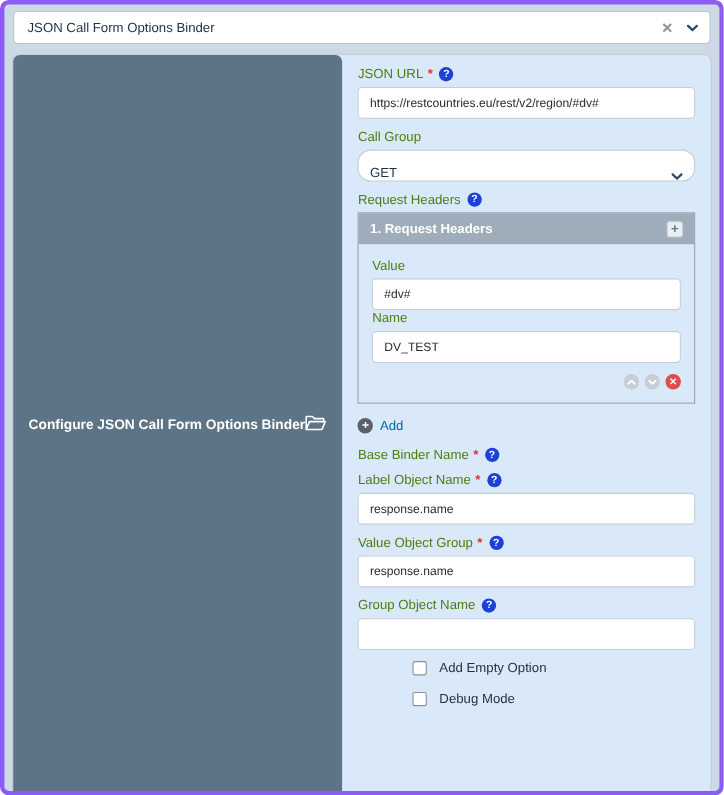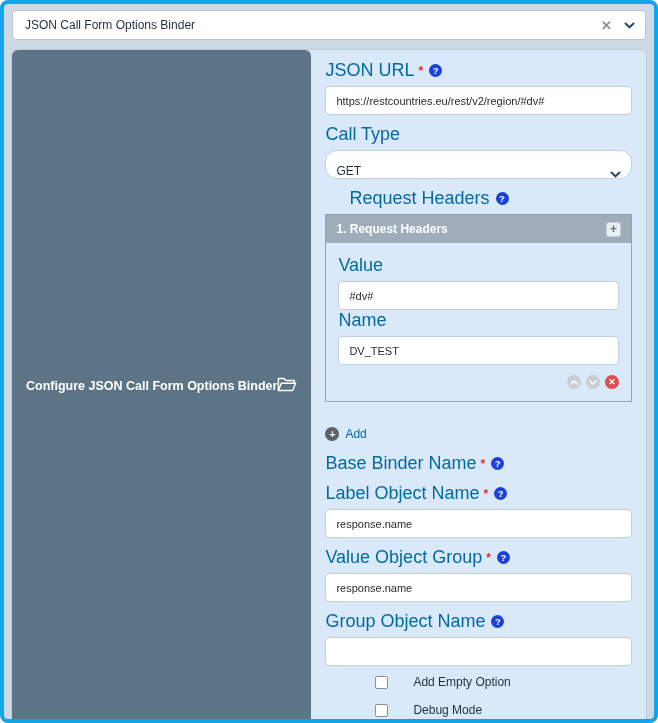--- a/index.html
+++ b/index.html
@@ -1,19 +1,19 @@
 <!DOCTYPE html>
 <html><head>
 <meta charset="utf-8">
 <style>
   * { box-sizing: border-box; margin: 0; padding: 0; }
   html,body { background:#ffffff; font-family:"Liberation Sans", sans-serif; }
   .window {
     width:658px; height:723px;
-    border:4px solid #0ea5e9;
+    border:4px solid #8b5cf6;
     border-radius:8px;
     background:#cdd9e4;
     padding:6px 8px 0 8px;
     overflow:hidden;
   }
   
   .binder-select {
     height:30px; background:#ffffff;
     border:1px solid #b9c4cf; border-radius:4px;
     display:flex; align-items:center;
@@ -38,21 +38,21 @@
     border-radius:6px 6px 0 0;
     min-height:33px;
     display:flex; align-items:center; justify-content:space-between;
     padding:0 14px;
     color:#ffffff; font-size:12.5px; font-weight:bold;
   }
   .panel-body { padding:10px 14px 0 14px; flex:1; overflow:hidden; }
   
   .field { margin-bottom:9px; }
   .label-row { display:flex; align-items:center; gap:4px; margin-bottom:5px; }
-  .lbl { font-size:18px; color:#0369a1; }
+  .lbl { font-size:12px; color:#4d7c0f; }
   .req { color:#e03131; font-size:12px; font-weight:bold; }
   .help {
     width:13px; height:13px; border-radius:50%;
     background:#1d40d8; color:#ffffff;
     font-size:9.5px; font-weight:bold;
     display:inline-flex; align-items:center; justify-content:center;
     cursor:pointer; margin-left:2px;
   }
   .text-input {
     width:100%; height:29px;
@@ -62,21 +62,21 @@
     outline:none;
   }
   .fake-select {
     width:100%; height:29px;
     border:1px solid #c4ced8; border-radius:12px;
     background:#ffffff; font-size:12px; color:#1f3044;
     display:flex; align-items:flex-end; justify-content:space-between;
     padding:0 10px; cursor:pointer;
   }
   
-  .subpanel { border:1px solid #93a5b2; margin-bottom:25px; }
+  .subpanel { border:1px solid #93a5b2; margin-bottom:13px; }
   .subpanel-header {
     background:#9fadba; min-height:28px;
     display:flex; align-items:center; justify-content:space-between;
     padding:0 10px;
     color:#ffffff; font-size:12px; font-weight:bold;
   }
   .plus-btn {
     width:15px; height:15px; border-radius:3px;
     background:#e9eff5; color:#5d7487;
     font-size:12px; font-weight:bold; line-height:13px;
@@ -95,21 +95,21 @@
   
   .add-row { display:flex; align-items:center; gap:6px; margin:4px 0 12px 0; cursor:pointer; }
   .add-circle {
     width:14px; height:14px; border-radius:50%;
     background:#5a6168; color:#ffffff;
     font-size:11px; font-weight:bold; line-height:1;
     display:inline-flex; align-items:center; justify-content:center;
   }
   .add-text { font-size:12px; color:#0369a1; }
   
-  .check-row { display:flex; align-items:center; gap:25px; margin:0 0 14px 2px; cursor:pointer;padding-left:48px; }
+  .check-row { display:flex; align-items:center; gap:11px; margin:0 0 14px 2px; cursor:pointer;padding-left:48px; }
   .checkbox {
     width:13px; height:13px; background:#ffffff;
     border:1px solid #8a9096; border-radius:2px;
   }
   .check-lbl { font-size:12px; color:#1e2f40; }
 </style>
 </head>
 <body>
 
 <div class="window">
@@ -143,33 +143,33 @@
         <div class="label-row">
           <span class="lbl">JSON URL</span>
           <span class="req">*</span>
           <span class="help">?</span>
         </div>
         <input class="text-input" value="https://restcountries.eu/rest/v2/region/#dv#" style="">
       </div>
 
       <div class="field">
         <div class="label-row">
-          <span class="lbl">Call Type</span>
+          <span class="lbl">Call Group</span>
         </div>
         <div class="fake-select">
           <span>GET</span>
           <span class="chev">
             <svg width="11" height="7" viewBox="0 0 11 7">
                 <path d="M1.5 1.5l4 3.8 4-3.8" stroke="#25476a" stroke-width="2" fill="none" stroke-linecap="round"></path>
               </svg>
           </span>
         </div>
       </div>
 
-      <div class="field" style="margin-bottom:0;margin-left:24px;">
+      <div class="field" style="margin-bottom:0;">
         <div class="label-row">
           <span class="lbl">Request Headers</span>
           <span class="help">?</span>
         </div>
       </div>
       <div class="subpanel">
         <div class="subpanel-header">
           <span>1. Request Headers</span>
           <span class="plus-btn">+</span>
         </div>

